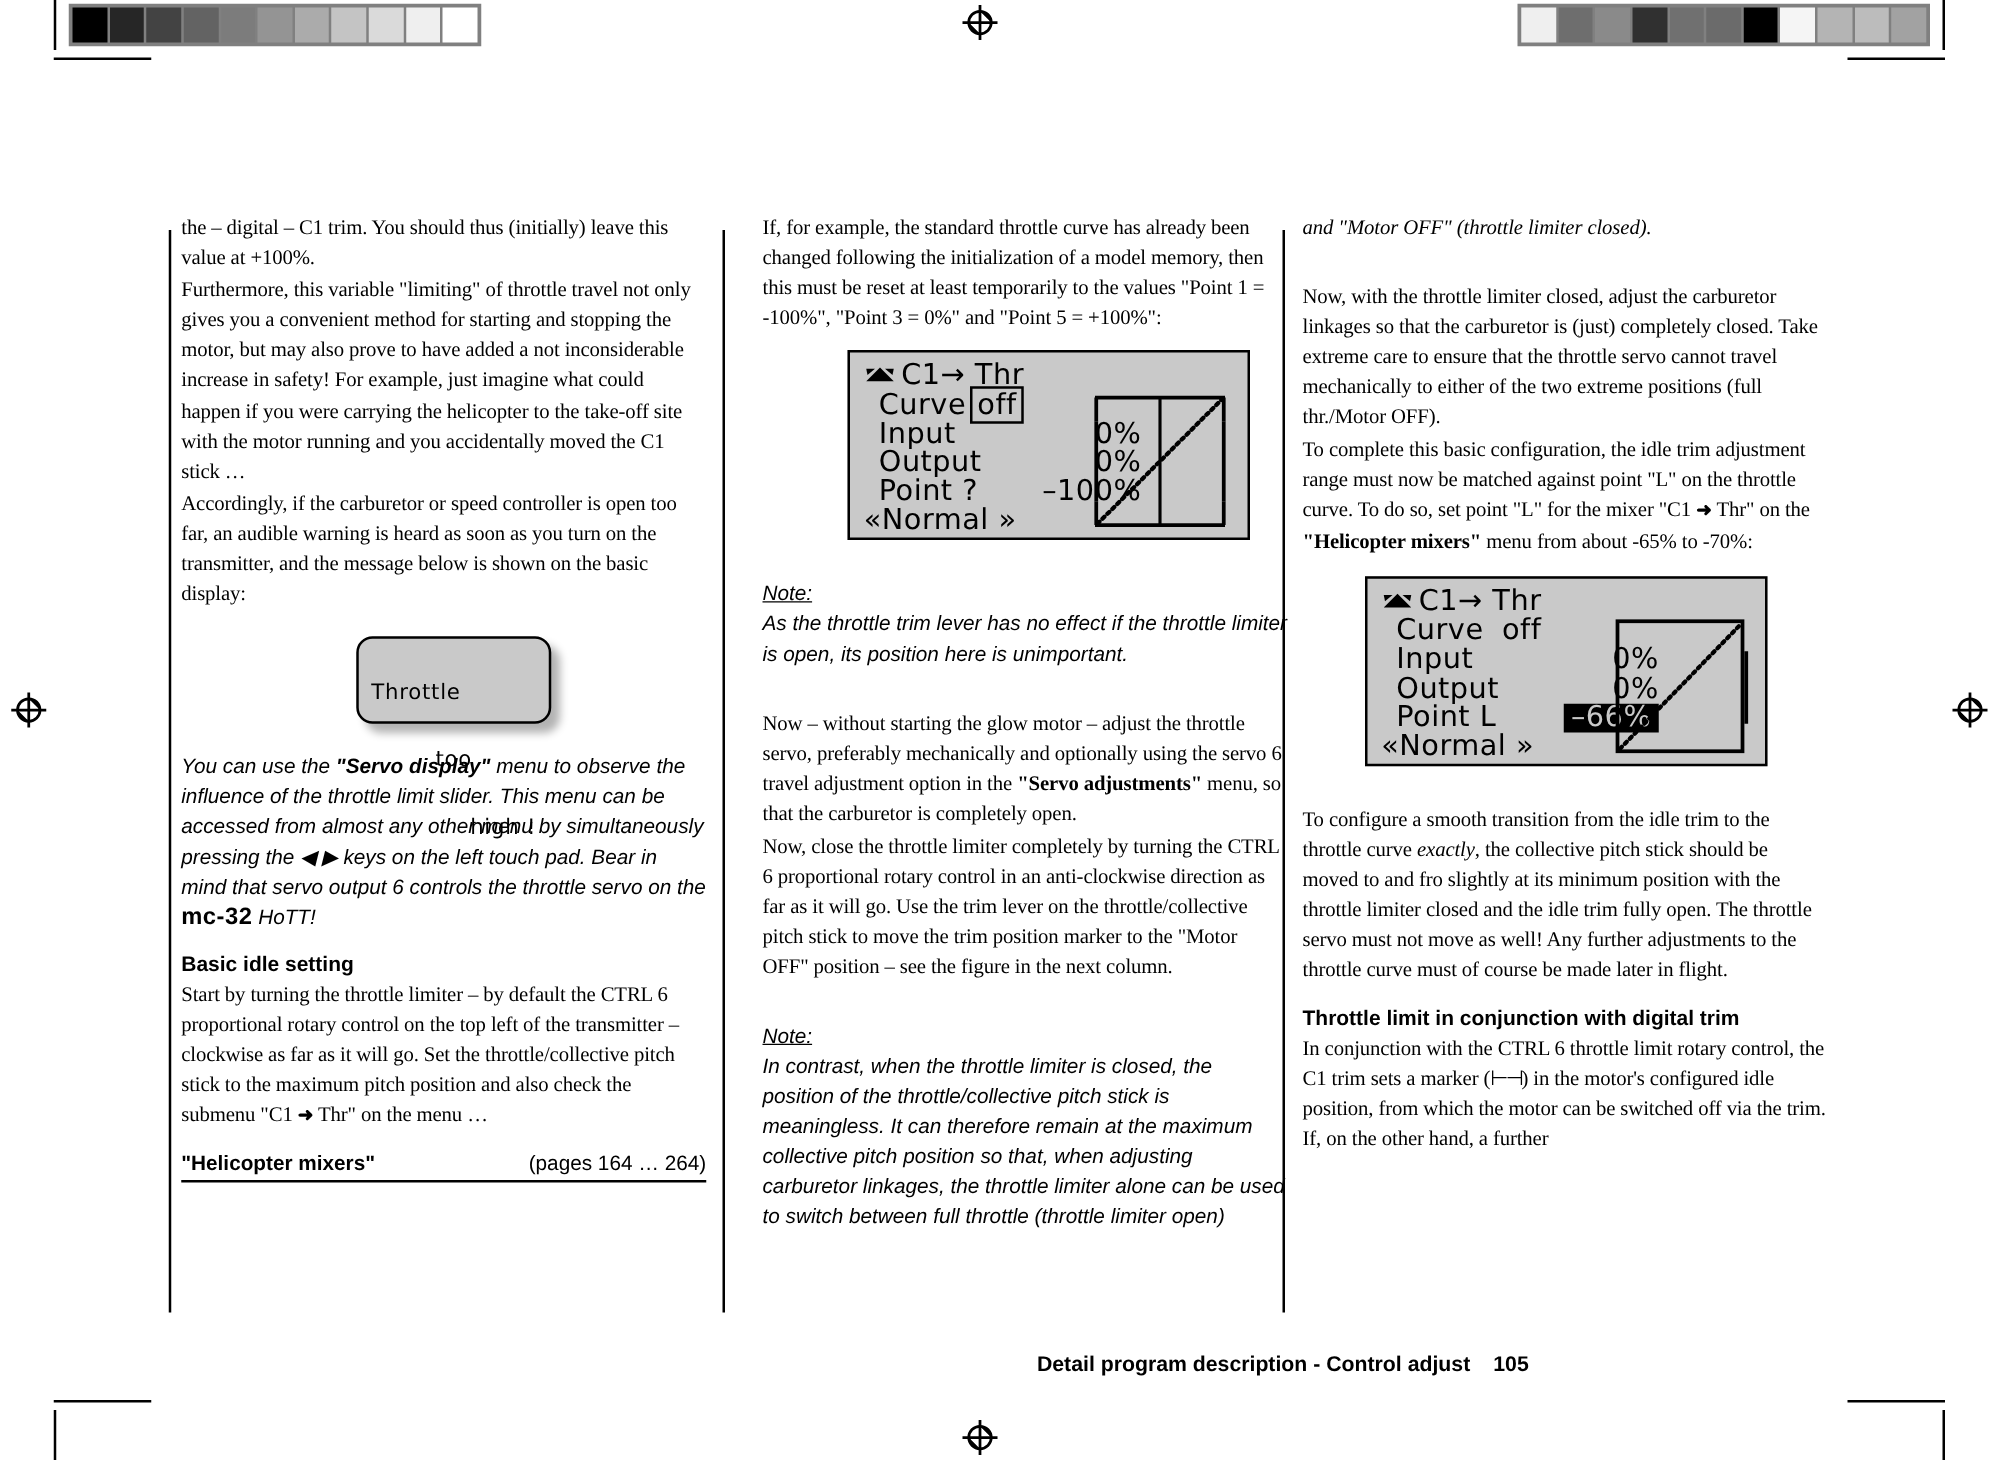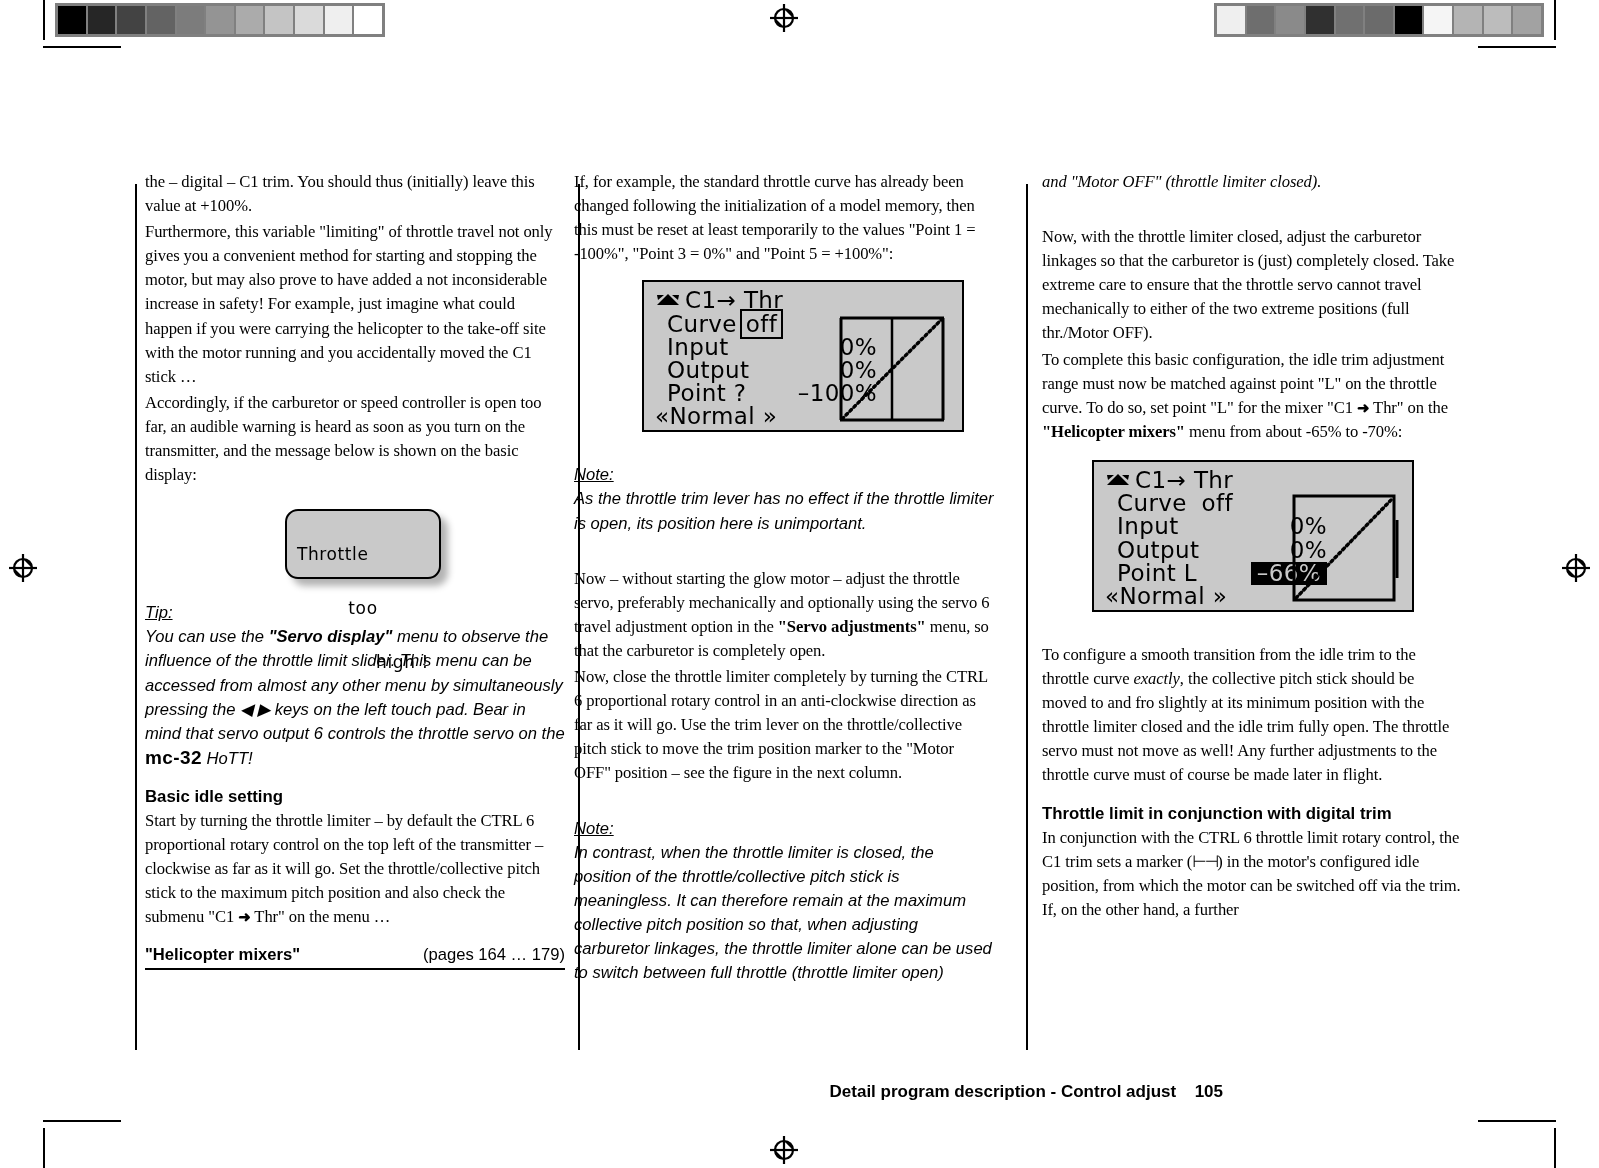--- a/index.html
+++ b/index.html
@@ -34,21 +34,21 @@
   .regmark{position:absolute;width:30px;height:30px;}
   .rm-top{left:769px;top:3px;}
   .rm-bottom{left:769px;bottom:3px;}
   .rm-left{left:8px;top:553px;}
   .rm-right{right:8px;top:553px;}
 
   
   .content{position:absolute;left:0;top:170px;width:1599px;height:880px;}
   .col{position:absolute;top:0;width:420px;}
   .col1{left:145px;}
-  .col2{left:574px;}
+  .col2{left:610px;}
   .col3{left:1042px;}
   .coldiv{position:absolute;top:14px;width:2px;height:866px;background:#000;}
   .cd1{left:135px;}
   .cd2{left:578px;}
   .cd3{left:1026px;}
 
   p{margin:0 0 2px 0;font-size:16.6px;line-height:24.1px;letter-spacing:-0.1px;font-family:Liberation Serif, serif;}
   .gap{margin-top:31px;}
   .bold{font-weight:bold;}
   .ital{font-style:italic;}
@@ -175,30 +175,29 @@
 
       <div class="popup-wrap">
         <div class="popup">
           <div class="pl1">Throttle</div>
           <div class="pl2">too</div>
           <div class="pl3">high !</div>
         </div>
       </div>
 
       <div class="noteblock">
-        <span class="lbl">Tip:</span>
         <span>You can use the </span><span class="bold">"Servo display"</span><span> menu to observe the influence of the throttle limit slider. This menu can be accessed from almost any other menu by simultaneously pressing the </span><span>◀ ▶</span><span> keys on the left touch pad. Bear in mind that servo output 6 controls the throttle servo on the </span><span class="mc32">mc-32</span><span> HoTT!</span>
       </div>
 
       <h4>Basic idle setting</h4>
       <p><span>Start by turning the throttle limiter – by default the CTRL 6 proportional rotary control on the top left of the transmitter – clockwise as far as it will go. Set the throttle/collective pitch stick to the maximum pitch position and also check the submenu "C1 </span><span class="arrow">➜</span><span> Thr" on the menu …</span></p>
 
       <div class="xref">
         <span class="nm">"Helicopter mixers"</span>
-        <span class="pg">(pages 164 … 179)</span>
+        <span class="pg">(pages 164 … 264)</span>
       </div>
     </div>
 
     <div class="col col2">
       <p>If, for example, the standard throttle curve has already been changed following the initialization of a model memory, then this must be reset at least temporarily to the values "Point 1 = -100%", "Point 3 = 0%" and "Point 5 = +100%":</p>
 
       <div class="lcd lcd1">
         <div class="rows">
           <div class="row ttl">
             <svg class="heli" viewBox="0 0 24 13">

